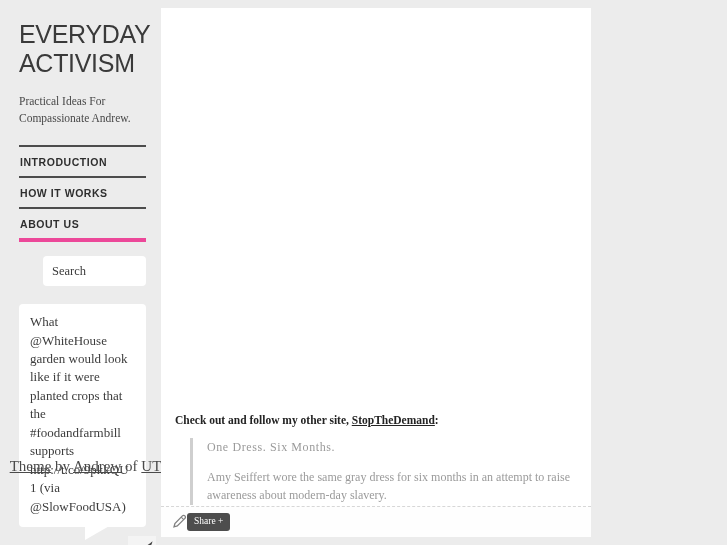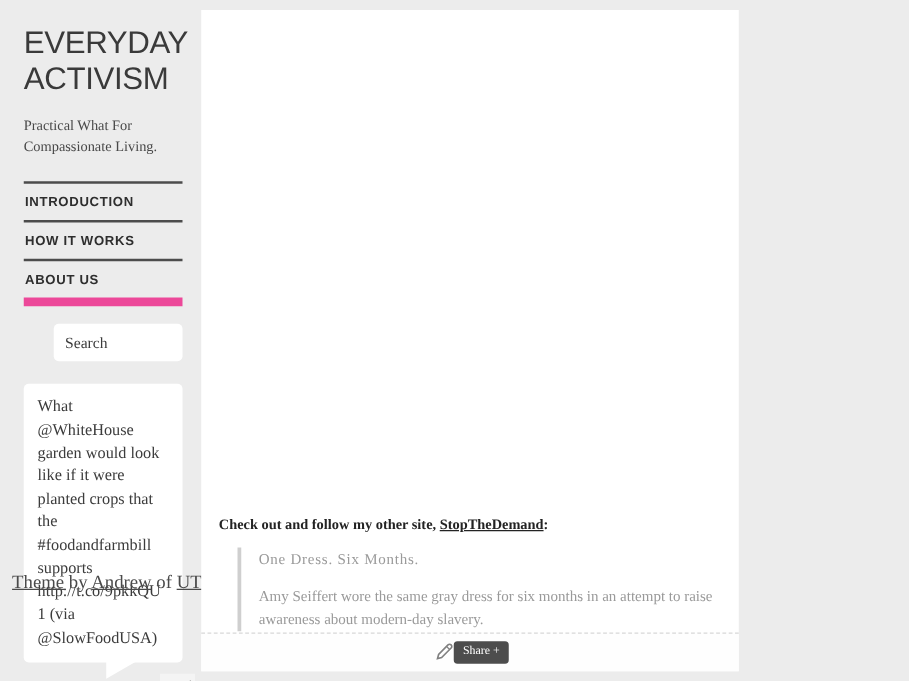--- a/index.html
+++ b/index.html
@@ -54,21 +54,21 @@
     margin: 0;
     padding: 0;
     list-style: none;
     margin-top: 17px;
   }
   .nav-item {
     border-top: 2px solid #4c4c4c;
     margin: 0 15px 0 19px;
   }
   .nav-item:last-child {
-    border-bottom: 7px solid #ec4899;
+    border-bottom: 4px solid #ec4899;
   }
   .nav-link {
     display: block;
     font-family: "Liberation Sans", sans-serif;
     font-size: 10.5px;
     font-weight: bold;
     letter-spacing: 0.55px;
     color: #2e2e2e;
     text-decoration: none;
     text-transform: uppercase;
@@ -218,21 +218,21 @@
   #post-toolbar {
     position: absolute;
     left: 0;
     right: 0;
     bottom: 0;
     height: 31px;
     border-top: 1px dashed #d7d7d7;
     background: #fefefe;
     display: flex;
     align-items: center;
-    justify-content: center;
+    justify-content: flex-start;
     padding: 0 8px 0 10px;
     box-sizing: border-box;
   }
   #edit-icon {
     width: 16px;
     height: 16px;
     display: block;
   }
   #share-button {
     background: #4d4d4d;
@@ -247,21 +247,21 @@
     white-space: nowrap;
   }
 </style>
 </head>
 <body>
 
 <div id="sidebar">
 
   <h1 id="site-title">EVERYDAY ACTIVISM</h1>
 
-  <p id="tagline">Practical What For Compassionate Living.</p>
+  <p id="tagline">Practical Ideas For Compassionate Andrew.</p>
 
   <ul id="nav">
     <li class="nav-item">
       <a class="nav-link" href="#">INTRODUCTION</a>
     </li>
     <li class="nav-item">
       <a class="nav-link" href="#">HOW IT WORKS</a>
     </li>
     <li class="nav-item">
       <a class="nav-link" href="#">ABOUT US</a>

